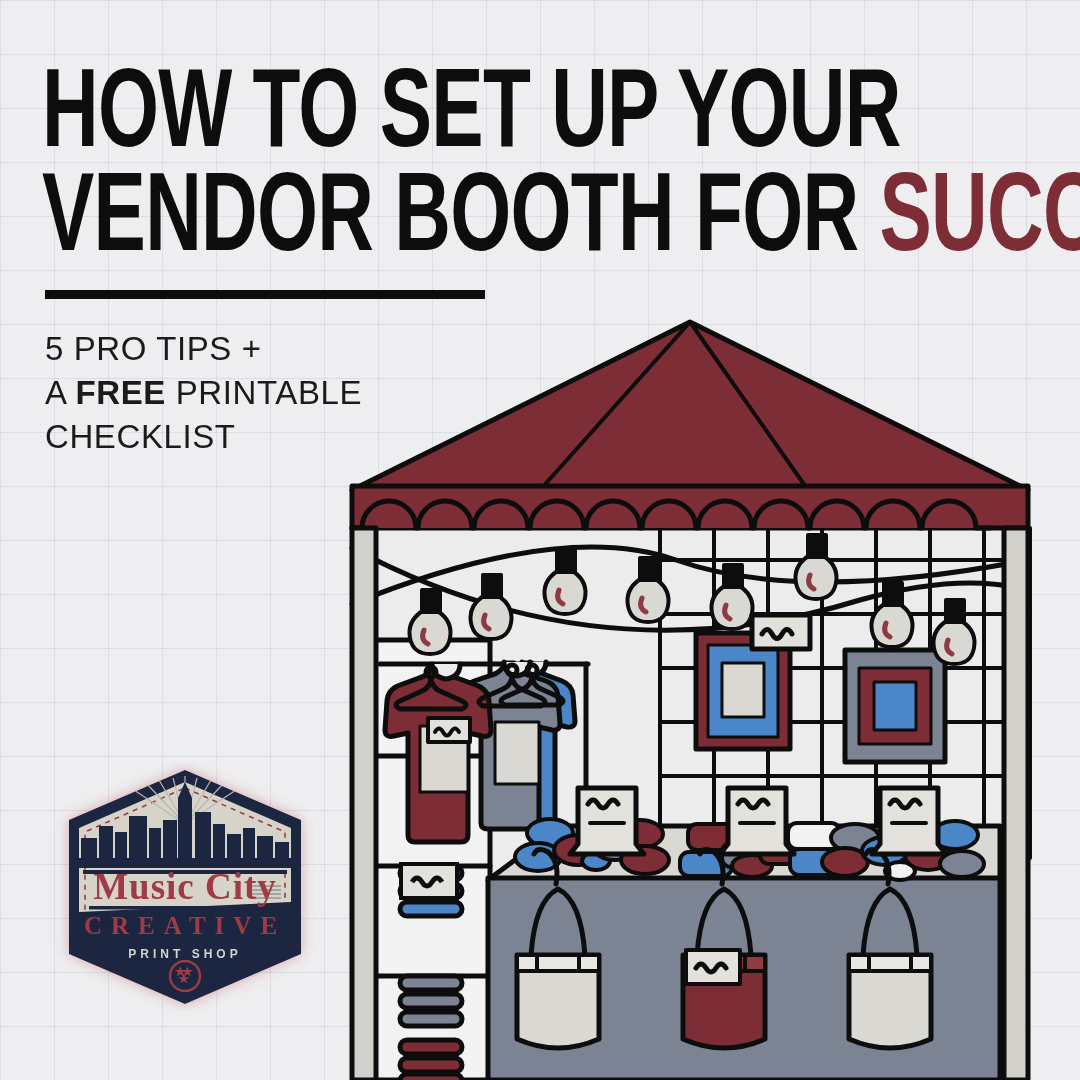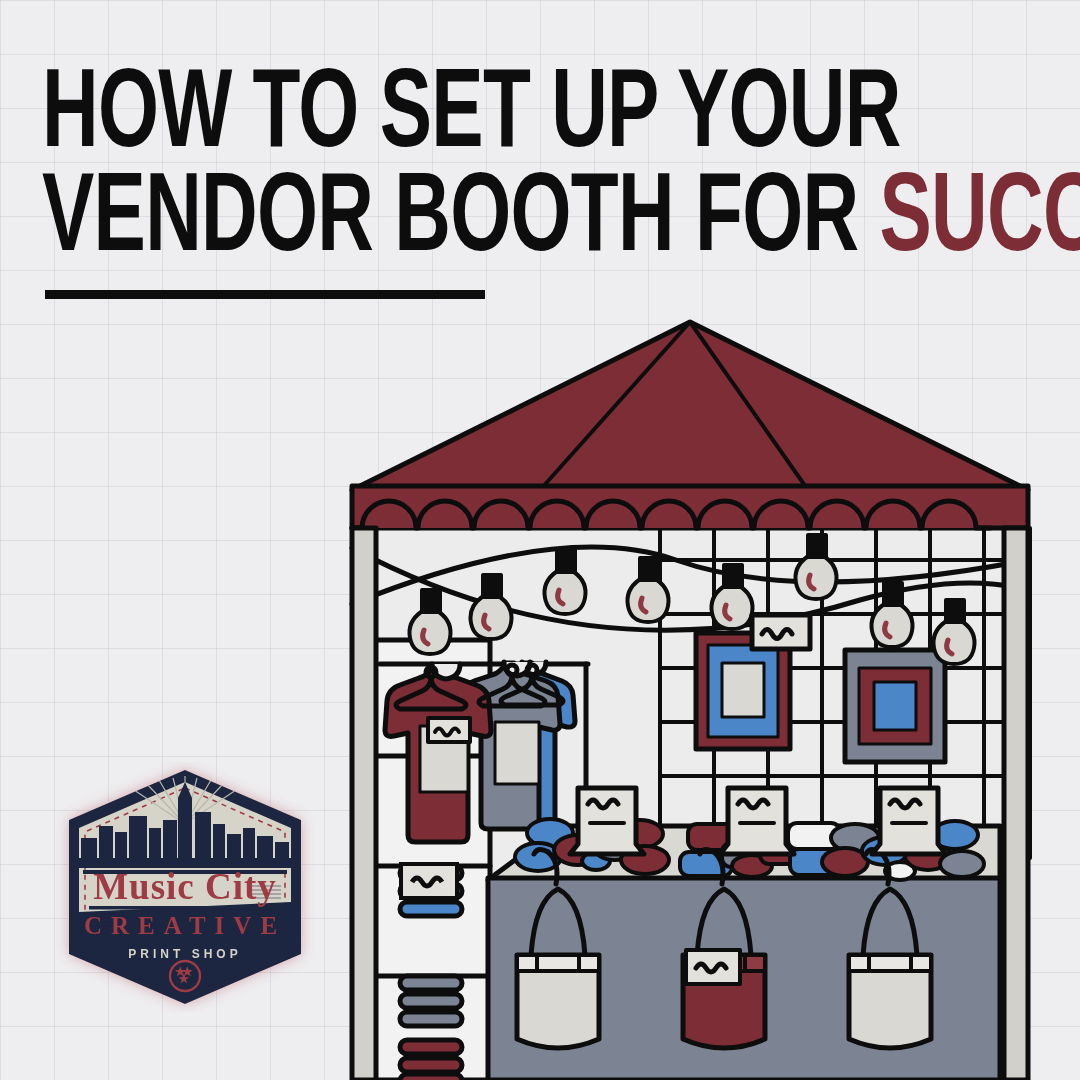--- a/index.html
+++ b/index.html
@@ -355,20 +355,25 @@
     </g>
   </svg>
 
   <div id="headline">
     <div class="hl-line">HOW TO SET UP YOUR</div>
     <div class="hl-line"><span>VENDOR BOOTH FOR </span><span class="hl-accent">SUCCESS</span></div>
   </div>
 
   <div id="rule"></div>
 
+  <div id="subhead">
+    <div>5 PRO TIPS +</div>
+    <div><span>A </span><b>FREE</b><span> PRINTABLE</span></div>
+    <div>CHECKLIST</div>
+  </div>
 
   <svg id="logo" viewBox="0 0 260 250">
     <defs>
       <filter id="glow" x="-30%" y="-30%" width="160%" height="160%">
         <feGaussianBlur stdDeviation="7" result="b"></feGaussianBlur>
         <feFlood flood-color="#b4525c" flood-opacity=".45"></feFlood>
         <feComposite in2="b" operator="in"></feComposite>
         <feMerge>
             <feMergeNode></feMergeNode>
             <feMergeNode in="SourceGraphic"></feMergeNode>

